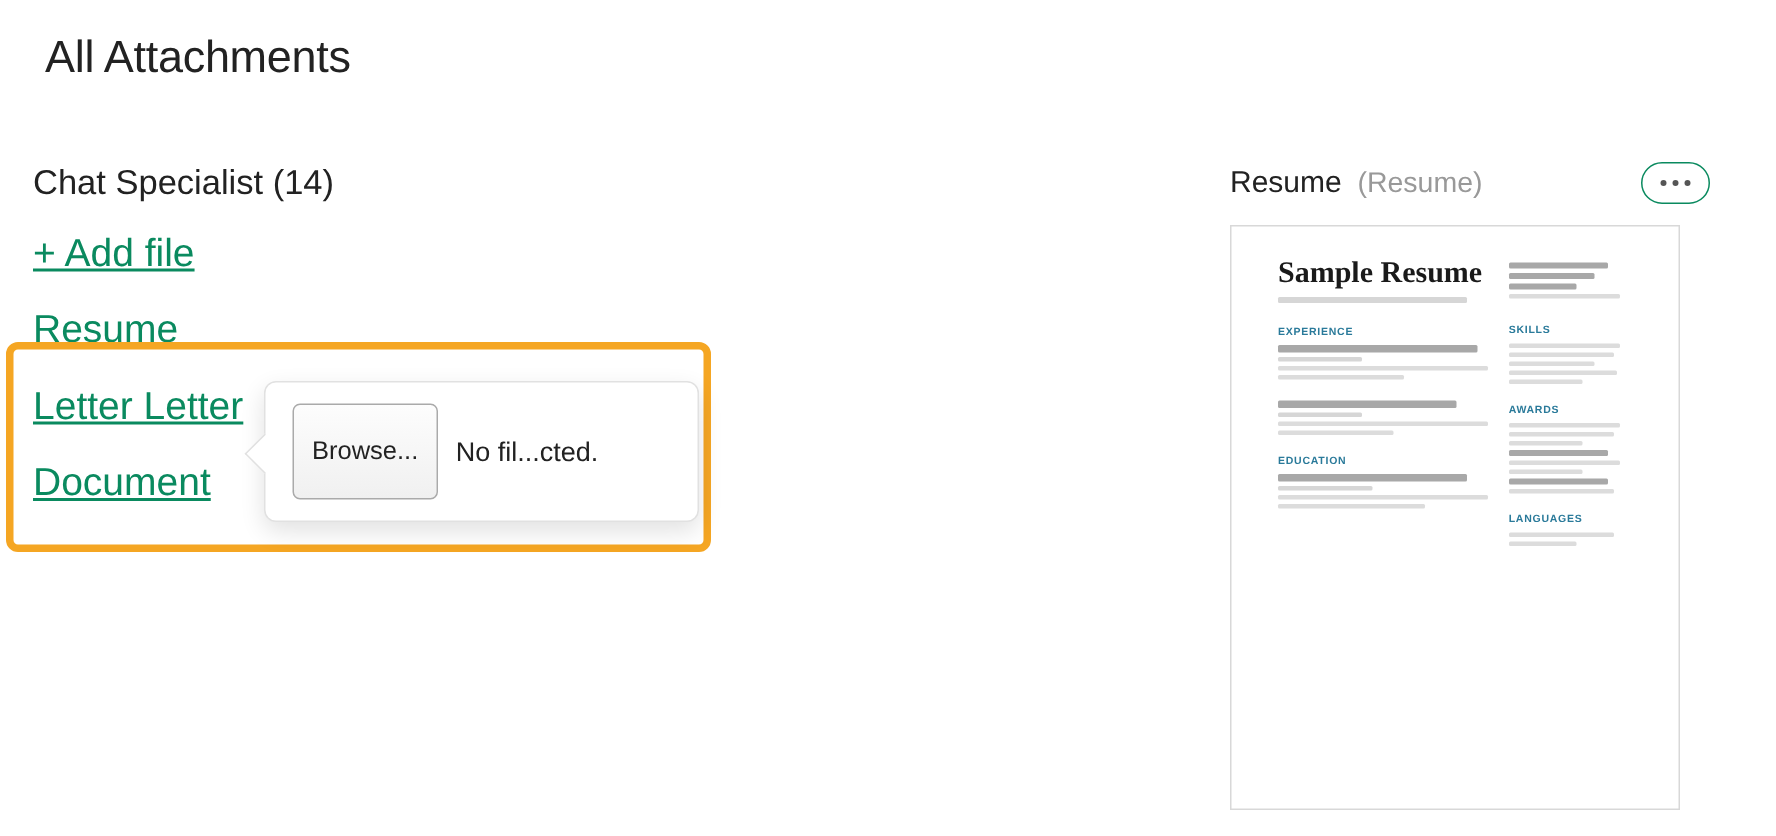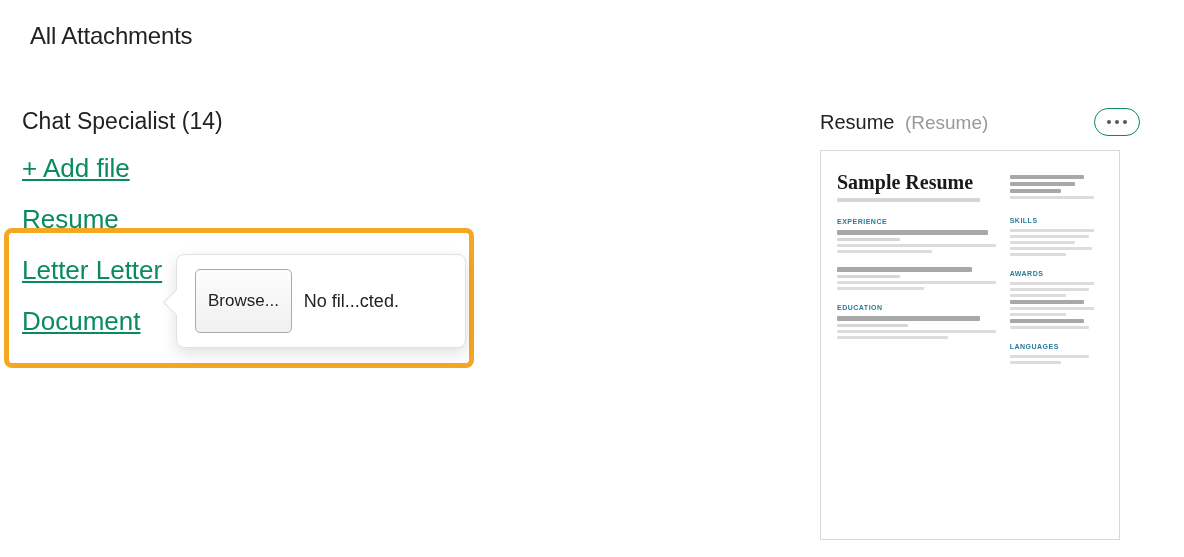--- a/index.html
+++ b/index.html
@@ -8,21 +8,21 @@
       background: #fff;
       width: 1184px;
       height: 557px;
       position: relative;
       color: #222;
     }
     .page-title {
       position: absolute;
       left: 30px;
       top: 22px;
-      font-size: 24px;
+      font-size: 30px;
       font-weight: 400;
       letter-spacing: -0.2px;
     }
     .left-column {
       position: absolute;
       left: 22px;
       top: 108px;
       width: 460px;
     }
     .job-heading {
@@ -135,21 +135,21 @@
       width: 4px;
       height: 4px;
       border-radius: 50%;
       background: #555;
     }
     .doc-preview {
       width: 300px;
       height: 390px;
       border: 1px solid #d8d8d8;
       background: #fff;
-      padding: 20px 16px;
+      padding: 20px 31px;
       position: relative;
       display: flex;
       gap: 14px;
     }
     .doc-main { flex: 1.7; }
     .doc-side { flex: 1; padding-top: 4px; }
     .doc-title {
       font-family: Georgia, "Times New Roman", serif;
       font-size: 20px;
       font-weight: 700;

